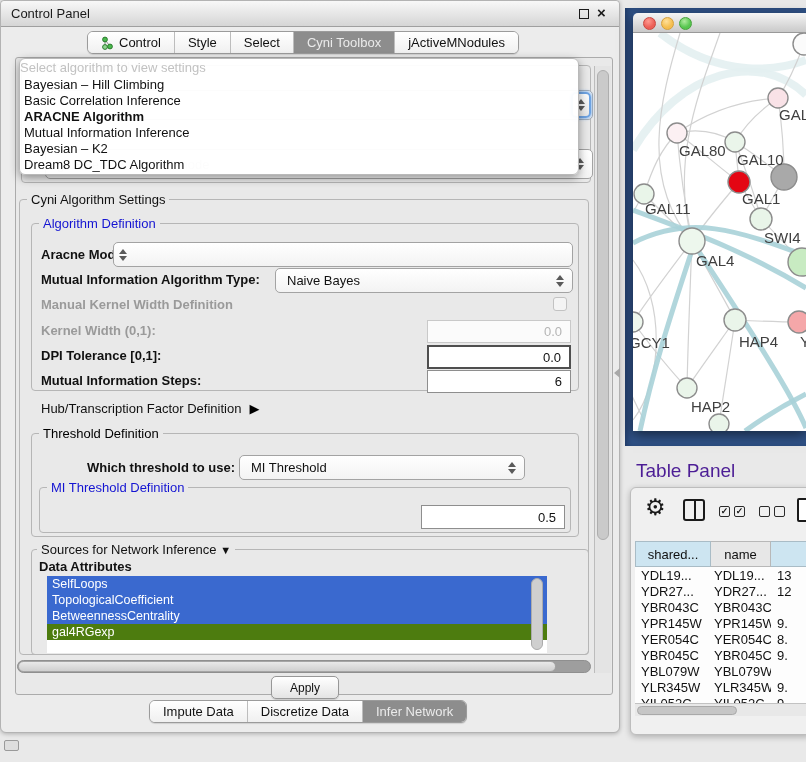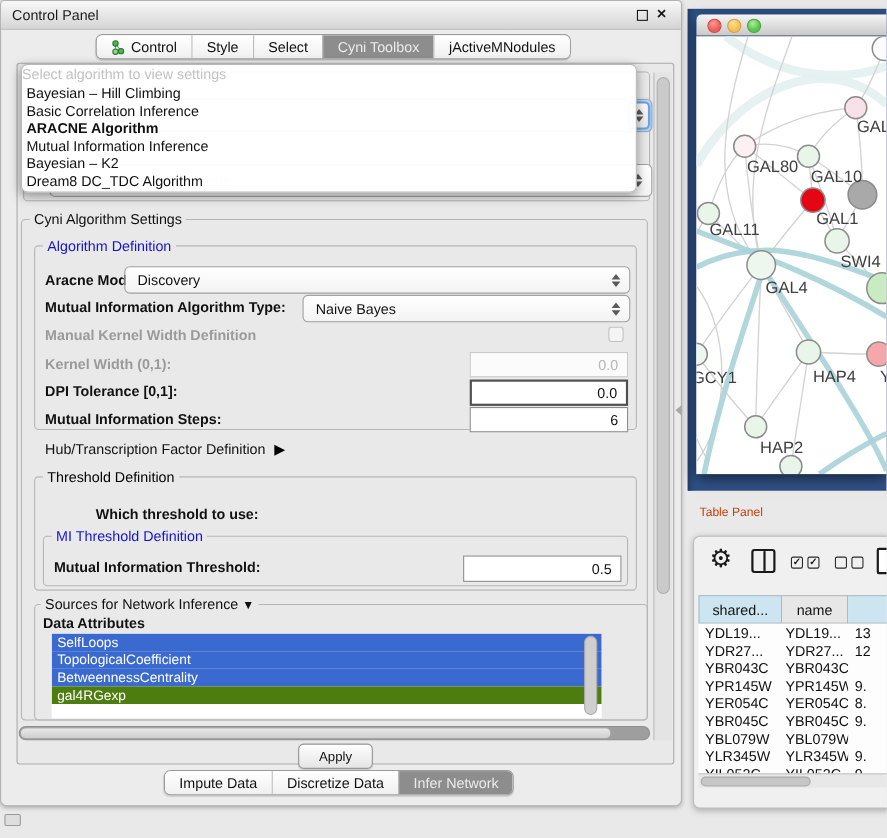--- a/index.html
+++ b/index.html
@@ -115,21 +115,21 @@
   .light { position:absolute; top:3.5px; width:13px; height:13px; border-radius:50%; }
   #light-red { left:10px; background:radial-gradient(circle at 40% 30%, #ff9a90,#ec5f57 60%);
     border:1px solid #c94840; }
   #light-yellow { left:28px; background:radial-gradient(circle at 40% 30%, #ffe09a,#f5be4f 60%);
     border:1px solid #d5a03c; }
   #light-green { left:46px; background:radial-gradient(circle at 40% 30%, #b0eb9f,#57c64f 60%);
     border:1px solid #47a23c; }
   #net-canvas { left:0; top:20px; width:173px; height:398px; background:#fff; overflow:hidden; }
 
   
-  #tp-title { left:636px; top:460px; font-size:11px; color:#c2410c; }
+  #tp-title { left:636px; top:460px; font-size:19px; color:#4c1d95; }
   #table-panel { left:630px; top:487px; width:180px; height:248px; background:#f0f0f0;
     border:1px solid #bdbdbd; border-radius:6px 0 0 6px; box-shadow:0 2px 6px rgba(0,0,0,.25); }
   #tp-toolbar { left:0; top:0; width:100%; height:50px; }
   #gear-ic { left:14px; top:6px; font-size:23px; color:#1a1a1a; }
   #cols-ic { left:52px; top:11px; width:22px; height:22px; border:2px solid #1a1a1a; border-radius:3px; }
   #cols-ic .mid { position:absolute; left:9px; top:0; width:2px; height:18px; background:#1a1a1a; }
   .cb { position:absolute; top:18px; width:11px; height:11px; border:1.5px solid #2a2a2a;
     border-radius:2px; font-size:9px; line-height:9px; text-align:center; font-weight:bold; }
   #file-ic { left:166px; top:10px; width:18px; height:24px; border:2px solid #1a1a1a;
     border-radius:2px; background:#fff; }
@@ -210,21 +210,20 @@
     </div>
 
     <div class="groupbox" style="left:18px; top:198px; width:570px; height:456px;"></div>
     <div class="grouplabel" style="left:26px; top:191px;">Cyni Algorithm Settings</div>
 
     <div class="groupbox" style="left:30px; top:222px; width:548px; height:168px;"></div>
     <div class="grouplabel lbl-blue" style="left:38px; top:215px;">Algorithm Definition</div>
 
     <div class="rowlabel" style="left:40px; top:246px;">Aracne Mode:</div>
     <div class="combo" style="left:112px; top:241px; width:460px; height:25px;">
-      <span class="val">Discovery</span>
       <span class="spinner">
           <span class="tri-up"></span>
           <span class="tri-dn"></span>
         </span>
     </div>
 
     <div class="rowlabel" style="left:40px; top:271px;">Mutual Information Algorithm Type:</div>
     <div class="combo" style="left:274px; top:267px; width:298px; height:25px;">
       <span class="val">Naive Bayes</span>
       <span class="spinner">
@@ -247,24 +246,30 @@
 
     <div class="hub-row" style="left:40px; top:400px;">
       <span>Hub/Transcription Factor Definition</span>
       <span class="tri-right">▶</span>
     </div>
 
     <div class="groupbox" style="left:30px; top:432px; width:548px; height:104px;"></div>
     <div class="grouplabel lbl-green" style="left:38px; top:425px;">Threshold Definition</div>
 
     <div class="rowlabel" style="left:86px; top:459px;">Which threshold to use:</div>
+    <div class="combo" style="left:238px; top:454px; width:286px; height:25px;">
+      <span class="val">MI Threshold</span>
+      <span class="spinner">
+          <span class="tri-up"></span>
+          <span class="tri-dn"></span>
+        </span>
+    </div>
 
     <div class="groupbox" style="left:38px; top:486px; width:532px; height:46px;"></div>
     <div class="grouplabel lbl-blue" style="left:46px; top:479px;">MI Threshold Definition</div>
-    <div class="rowlabel" style="left:48px; top:507px;">Mutual Information Threshold:</div>
     <div class="field plain" style="left:420px; top:504px; width:144px; height:24px;">0.5</div>
 
     <div class="groupbox" style="left:30px; top:548px; width:558px; height:106px;"></div>
     <div class="grouplabel" style="left:36px; top:541px;">
       <span>Sources for Network Inference</span>
       <span style="font-size:11px;"> ▼</span>
     </div>
     <div class="rowlabel" style="left:38px; top:558px;">Data Attributes</div>
     <div class="abs" id="attr-list">
         <div class="attr-item" style="background: rgb(58, 105, 207);">SelfLoops</div>

